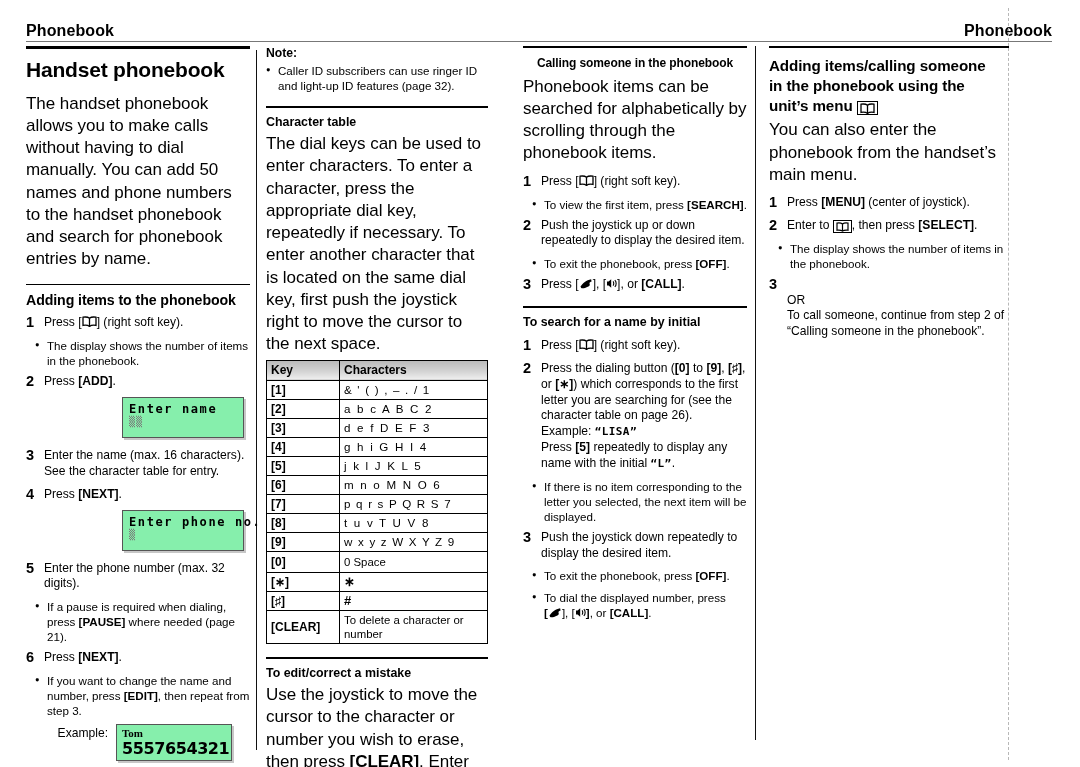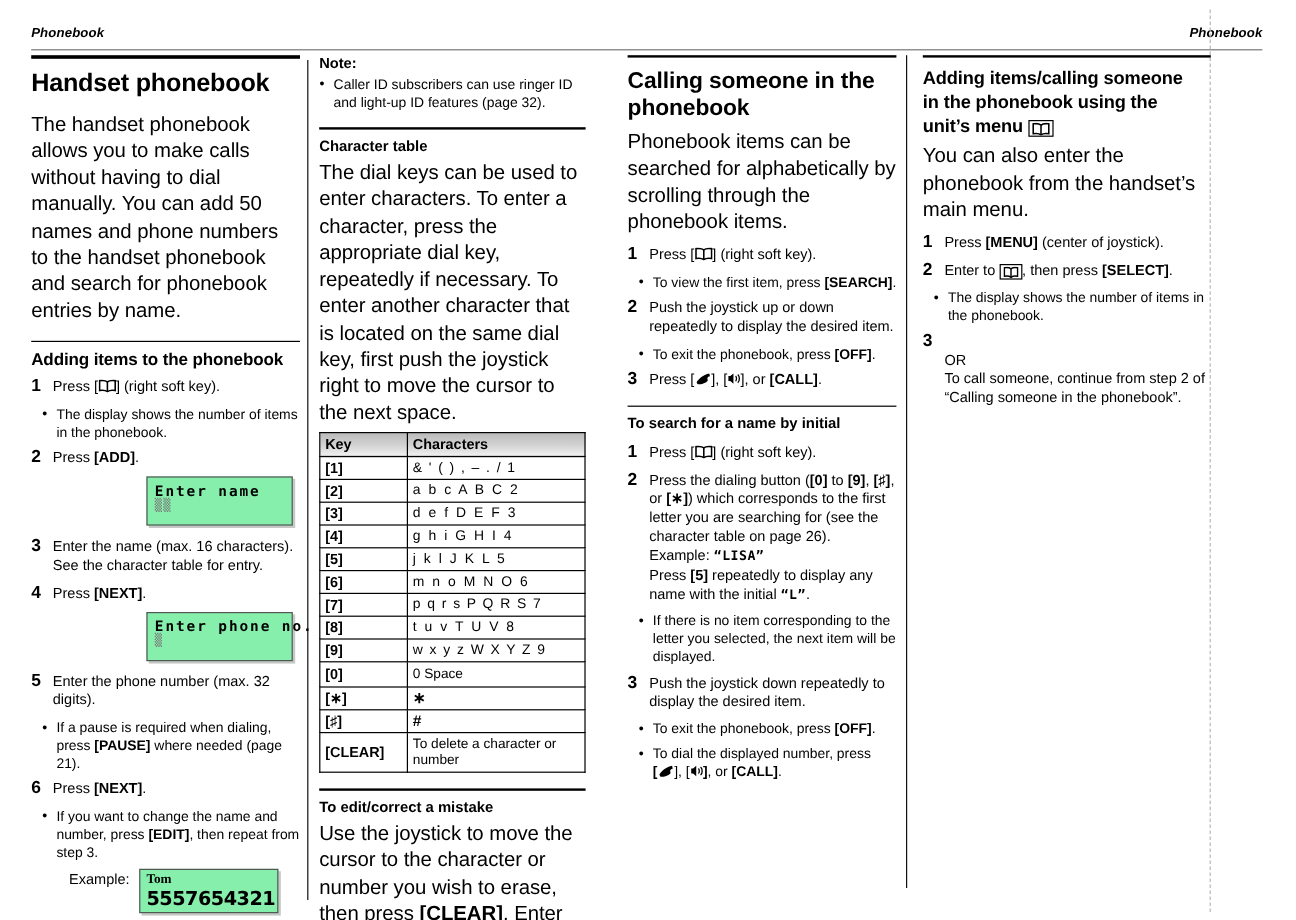--- a/index.html
+++ b/index.html
@@ -9,21 +9,21 @@
     font-family:"Liberation Sans", sans-serif;
     color:#000;
     overflow:hidden;
     position:relative;
   }
   .page{position:absolute;left:0;top:0;width:1080px;height:767px;}
 
   
   .runhead{
     position:absolute;top:22px;
-    font-size:11px;font-weight:bold;font-style:italic;
+    font-size:16px;font-weight:bold;
     letter-spacing:.1px;
   }
   .runhead.left{left:26px;}
   .runhead.right{right:28px;}
   .headrule{
     position:absolute;left:26px;right:28px;top:41px;
     height:1px;background:#3a3a3a;
   }
   .headrule.thin{height:1px;background:#777;}
 
@@ -321,21 +321,21 @@
 
     <div class="rule-thin"></div>
     <h3 class="minor">To edit/correct a mistake</h3>
     <p class="body"><span>Use the joystick to move the cursor to the character or number you wish to erase, then press </span><b>[CLEAR]</b><span>. Enter the appropriate character or number.</span></p>
 
     <h4 class="note">Note:</h4>
   </div>
 
   <div class="col c3">
     <div class="rule-top"></div>
-    <h2 class="sub" style="font-size:19px;margin-bottom:5px;">Calling someone in the phonebook</h2>
+    <h2 class="sub" style="font-size:12px;margin-bottom:5px;text-align:center;">Calling someone in the phonebook</h2>
     <p class="body">Phonebook items can be searched for alphabetically by scrolling through the phonebook items.</p>
 
     <div class="step">
       <span class="num">1</span>
       <span>Press [</span><b class="kb"><span class="bookicon"><svg viewBox="0 0 15 11" width="15" height="11">
               <path d="M7.5 2.2C6 1 3.6 0.8 1 1.2v8.2c2.6-.4 5 -.2 6.5 1 1.5-1.2 3.9-1.4 6.5-1V1.2C11.4.8 9 1 7.5 2.2z" fill="none" stroke="#000" stroke-width="1.3"></path>
               <line x1="7.5" y1="2.3" x2="7.5" y2="10.2" stroke="#000" stroke-width="1.3"></line>
             </svg></span></b><span>] (right soft key).</span>
     </div>
     <div class="bul"><span>To view the first item, press </span><b>[SEARCH]</b><span>.</span></div>

